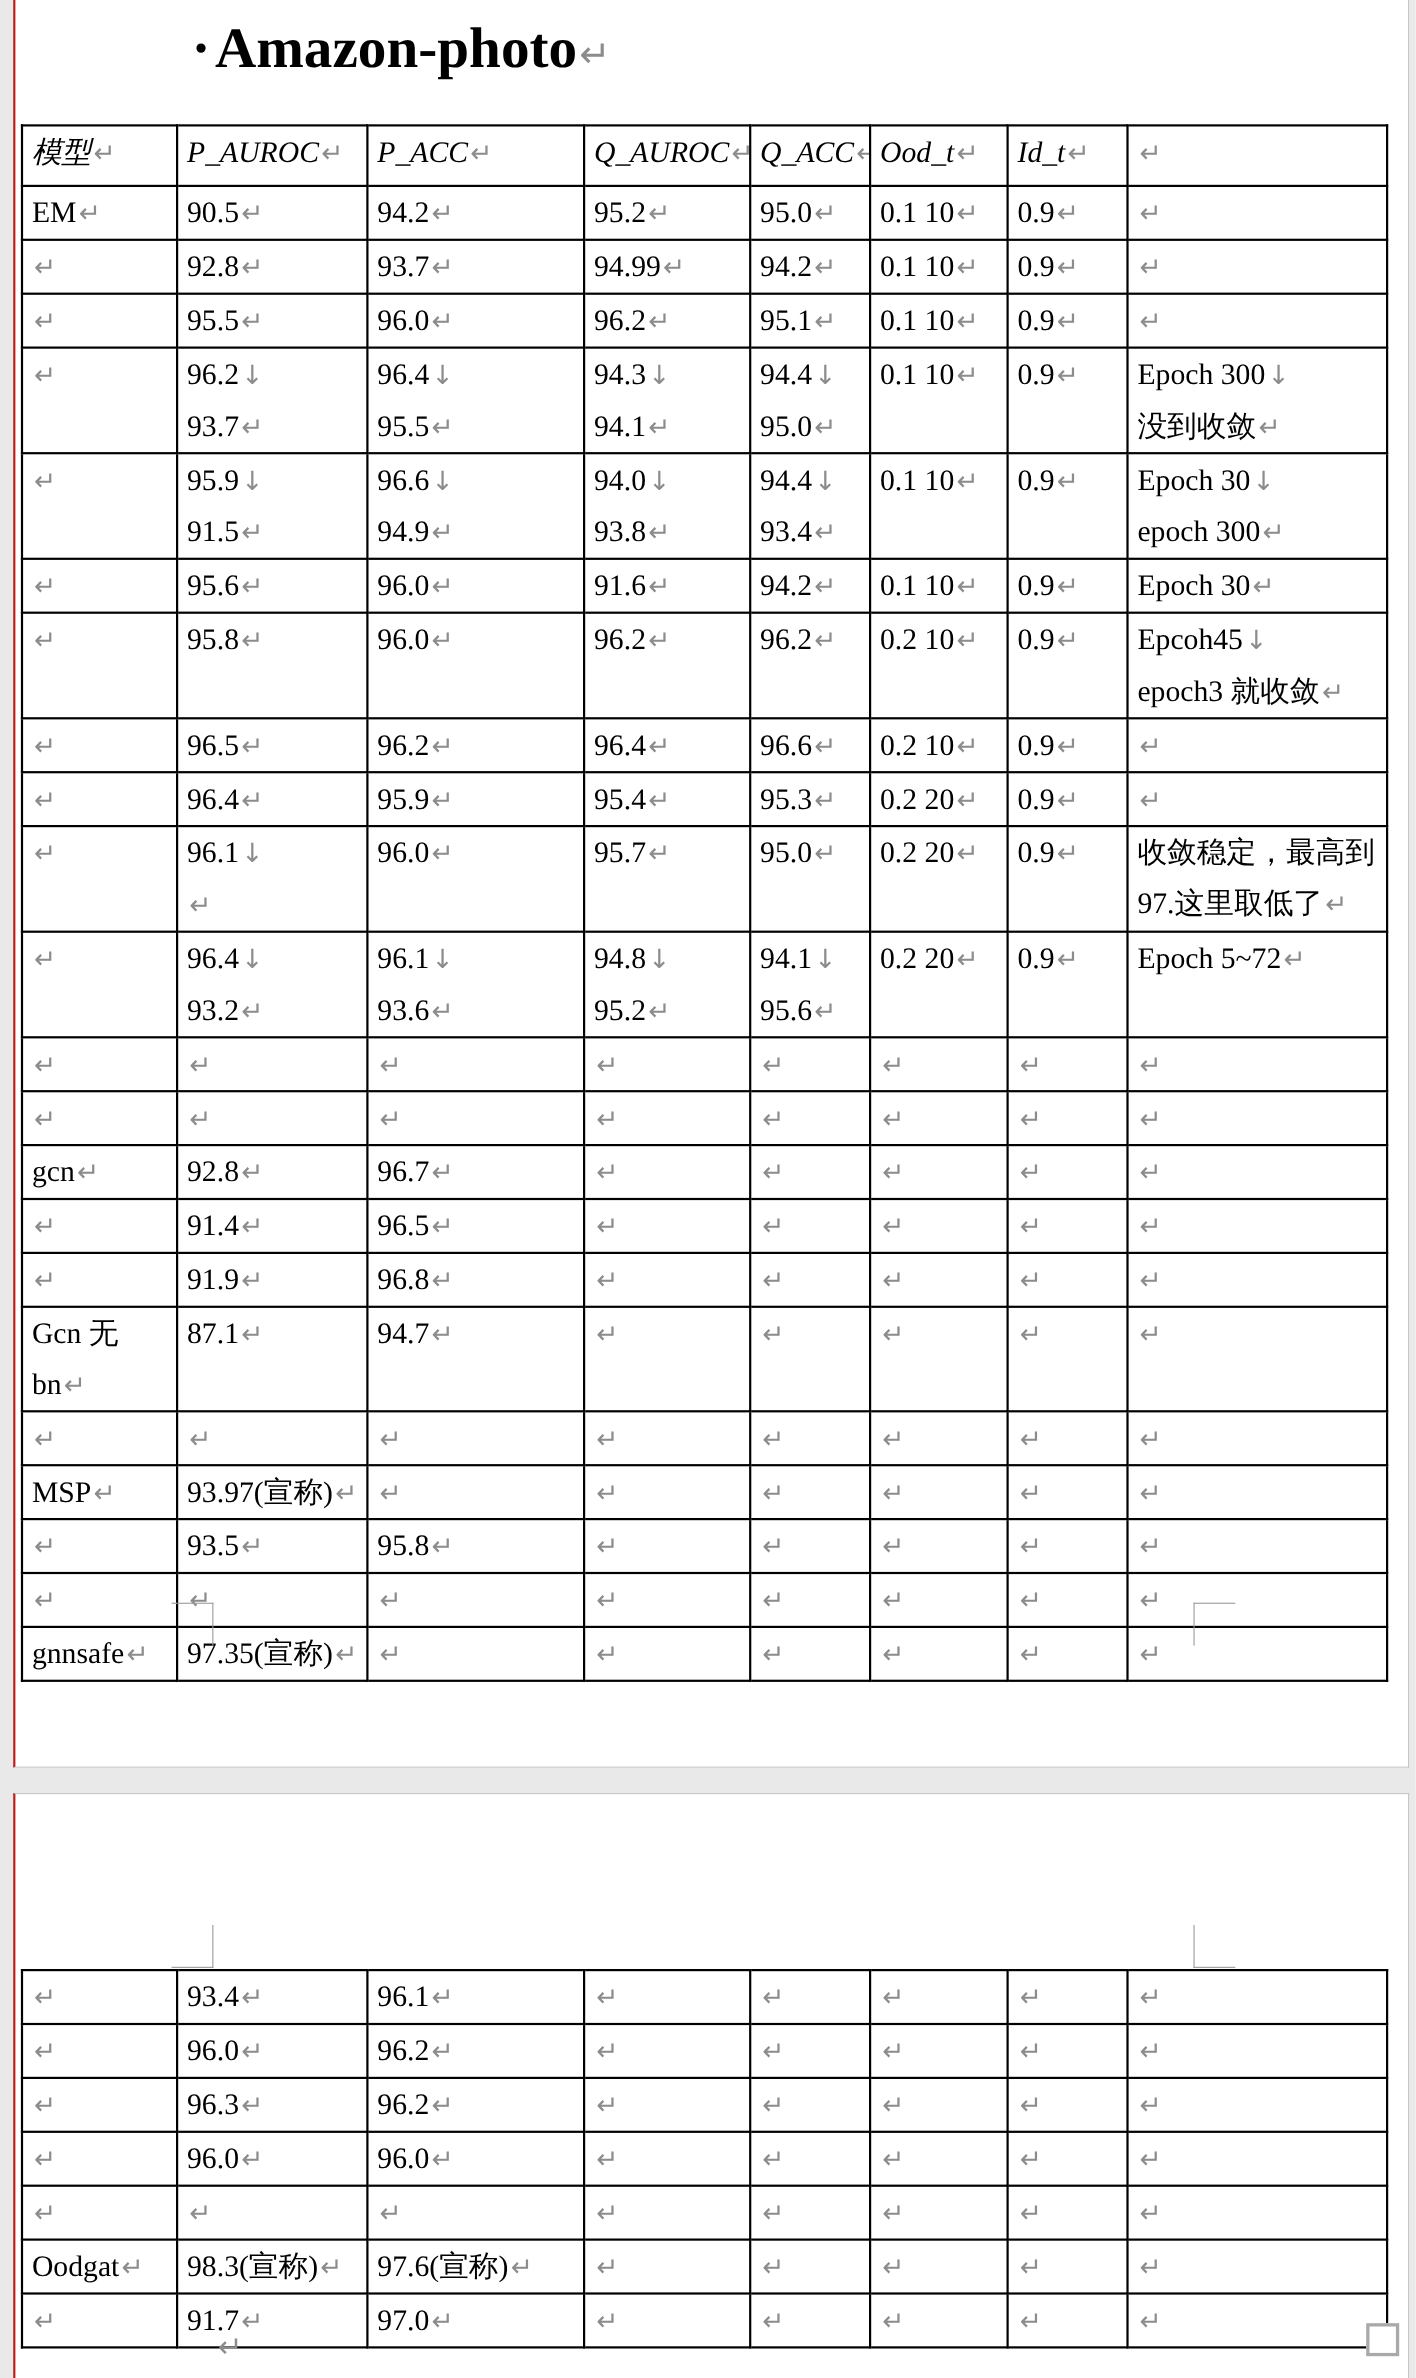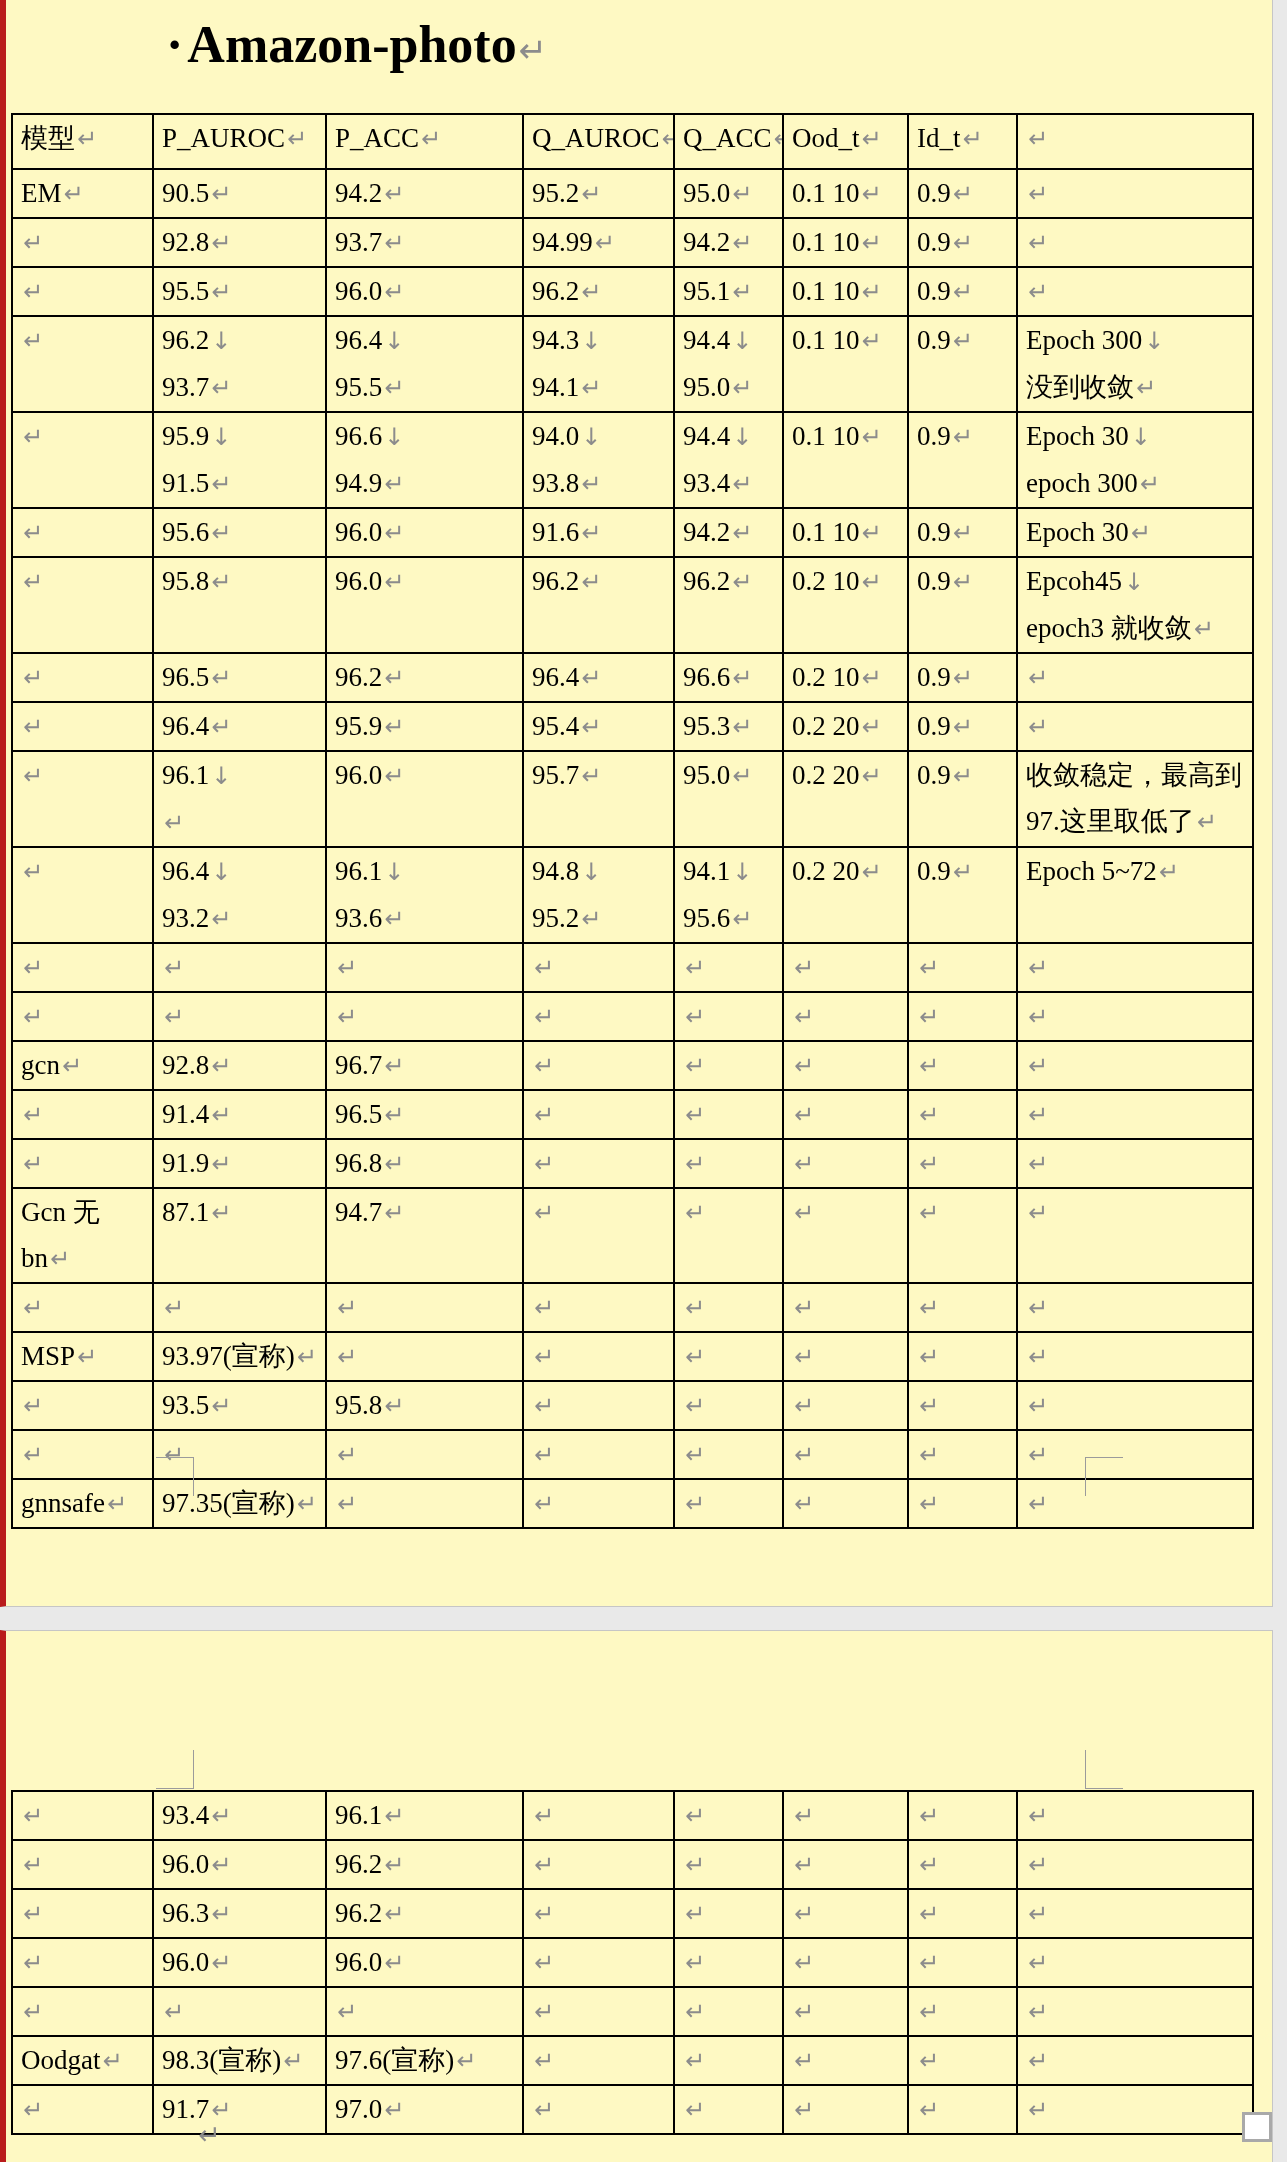--- a/index.html
+++ b/index.html
@@ -5,23 +5,23 @@
   html,body{margin:0;padding:0;}
   body{
     position:relative;
     width:1287px;height:2162px;
     background:#e9e9e9;
     overflow:hidden;
     font-family:"Liberation Serif","DejaVu Serif",serif;
     color:#000;
   }
   .page{
-    position:absolute;left:0;width:1266px;
-    background:#fef9c3;
-    border-left:6px solid #b91c1c;border-right:1px solid #c6c6c6;
+    position:absolute;left:12px;width:1266px;
+    background:#ffffff;
+    border-left:2px solid #b91c1c;border-right:1px solid #c6c6c6;
     z-index:1;
   }
   #page1{top:0;height:1606px;border-bottom:1px solid #c6c6c6;}
   #page2{top:1630px;height:532px;border-top:1px solid #c6c6c6;}
 
   .title-line{
     position:absolute;left:160px;top:14px;
     font-size:52px;font-weight:bold;line-height:62px;
     white-space:nowrap;
   }
@@ -39,21 +39,21 @@
     border:2px solid #000;
     vertical-align:top;
     padding:0 8px;
     font-size:27px;
     font-weight:normal;
     text-align:left;
     line-height:46px;
     overflow:hidden;
   }
   .doc-table tr{height:46px;}
-  .doc-table thead tr{height:55px;}
+  .doc-table thead tr{height:55px;font-style:italic;}
   .ln{min-height:46px;}
   .mark{
     color:#8c8c8c;
     font-family:"DejaVu Sans","Liberation Sans",sans-serif;
     font-size:24px;
     margin-left:2px;
   }
   .cmark{position:absolute;width:37px;height:38px;z-index:2;}
   #cm-p1-left {left:156px; top:1457px;border-top:1px solid #9b9b9b;border-right:1px solid #9b9b9b;}
   #cm-p1-right{left:1085px;top:1457px;border-top:1px solid #9b9b9b;border-left:1px solid #9b9b9b;}

